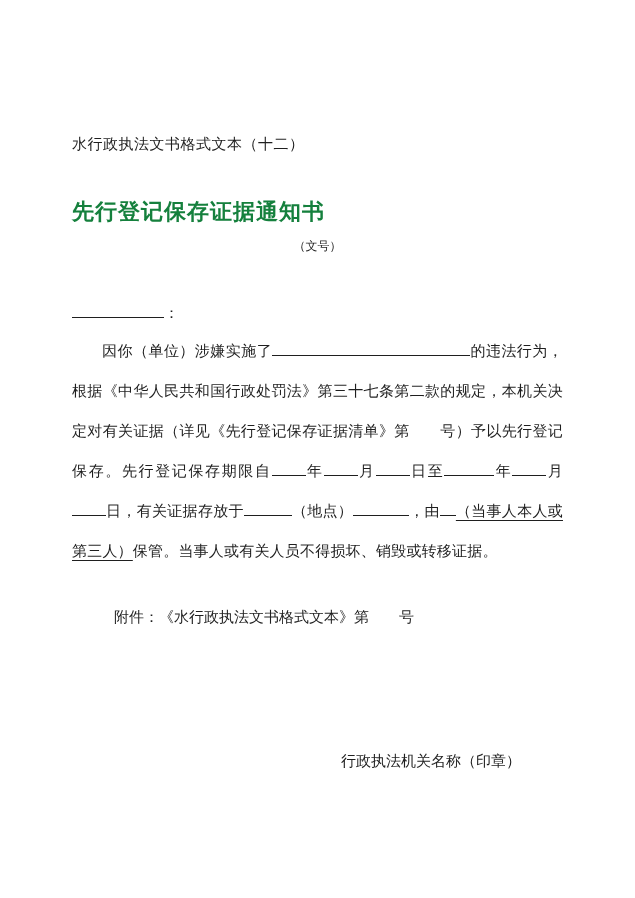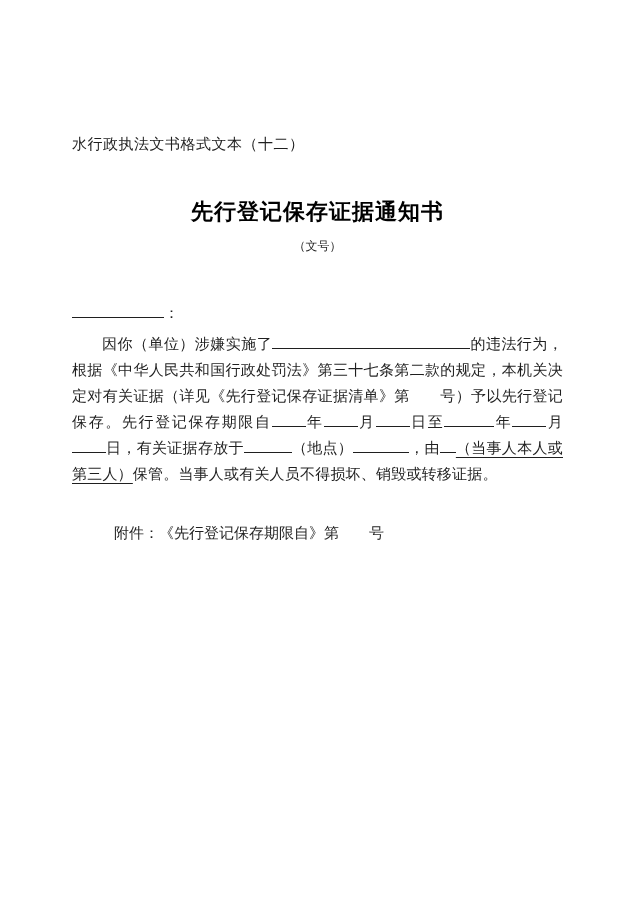--- a/index.html
+++ b/index.html
@@ -24,39 +24,39 @@
     line-height: 18px;
     text-align: left;
     letter-spacing: 0.5px;
   }
   .title {
     margin: 46px 0 0 0;
     font-family: Liberation Sans, sans-serif;
     font-weight: bold;
     font-size: 22px;
     line-height: 26px;
-    text-align: center;
-    color: #000000;
+    text-align: left;
+    color: #15803d;
     letter-spacing: 1px;
   }
   .doc-number {
     margin-top: 12px;
     font-size: 12px;
     line-height: 18px;
     text-align: center;
   }
   .addressee {
     margin-top: 42px;
     font-size: 15px;
     line-height: 32px;
   }
   .body-para {
     margin: 2px 0 0 0;
     font-size: 15px;
-    line-height: 26px;
+    line-height: 40px;
     text-align: justify;
     text-indent: 2em;
     letter-spacing: 0.2px;
   }
   .attachment {
     margin-top: 30px;
     padding-left: 2.8em;
     font-size: 15px;
     line-height: 32px;
   }
@@ -93,17 +93,18 @@
   <div class="doc-type">水行政执法文书格式文本（十二）</div>
 
   <h1 class="title">先行登记保存证据通知书</h1>
 
   <div class="doc-number">（文号）</div>
 
   <div class="addressee"><span class="blank" style="width: 92px;"></span><span>：</span></div>
 
   <p class="body-para"><span>因你（单位）涉嫌实施了</span><span class="blank" style="width: 198px;"></span><span>的违法行为，根据《中华人民共和国行政处罚法》第三十七条第二款的规定，本机关决定对有关证据（详见《先行登记保存证据清单》第　　号）予以先行登记保存。先行登记保存期限自</span><span class="blank" style="width: 34px;"></span><span>年</span><span class="blank" style="width: 34px;"></span><span>月</span><span class="blank" style="width: 34px;"></span><span>日至</span><span class="blank" style="width: 50px;"></span><span>年</span><span class="blank" style="width: 34px;"></span><span>月</span><span class="blank" style="width: 34px;"></span><span>日，有关证据存放于</span><span class="blank" style="width: 48px;"></span><span>（地点）</span><span class="blank" style="width: 56px;"></span><span>，由</span><span class="blank" style="width: 16px;"></span><span class="underlined">（当事人本人或第三人）</span><span>保管。当事人或有关人员不得损坏、销毁或转移证据。</span></p>
 
-  <div class="attachment">附件：《先行登记保存期限自》第　　号</div>
+  <div class="attachment">附件：《水行政执法文书格式文本》第　　号</div>
 
+  <div class="signature">行政执法机关名称（印章）</div>
 
 
 </div>
 
 </body></html>

